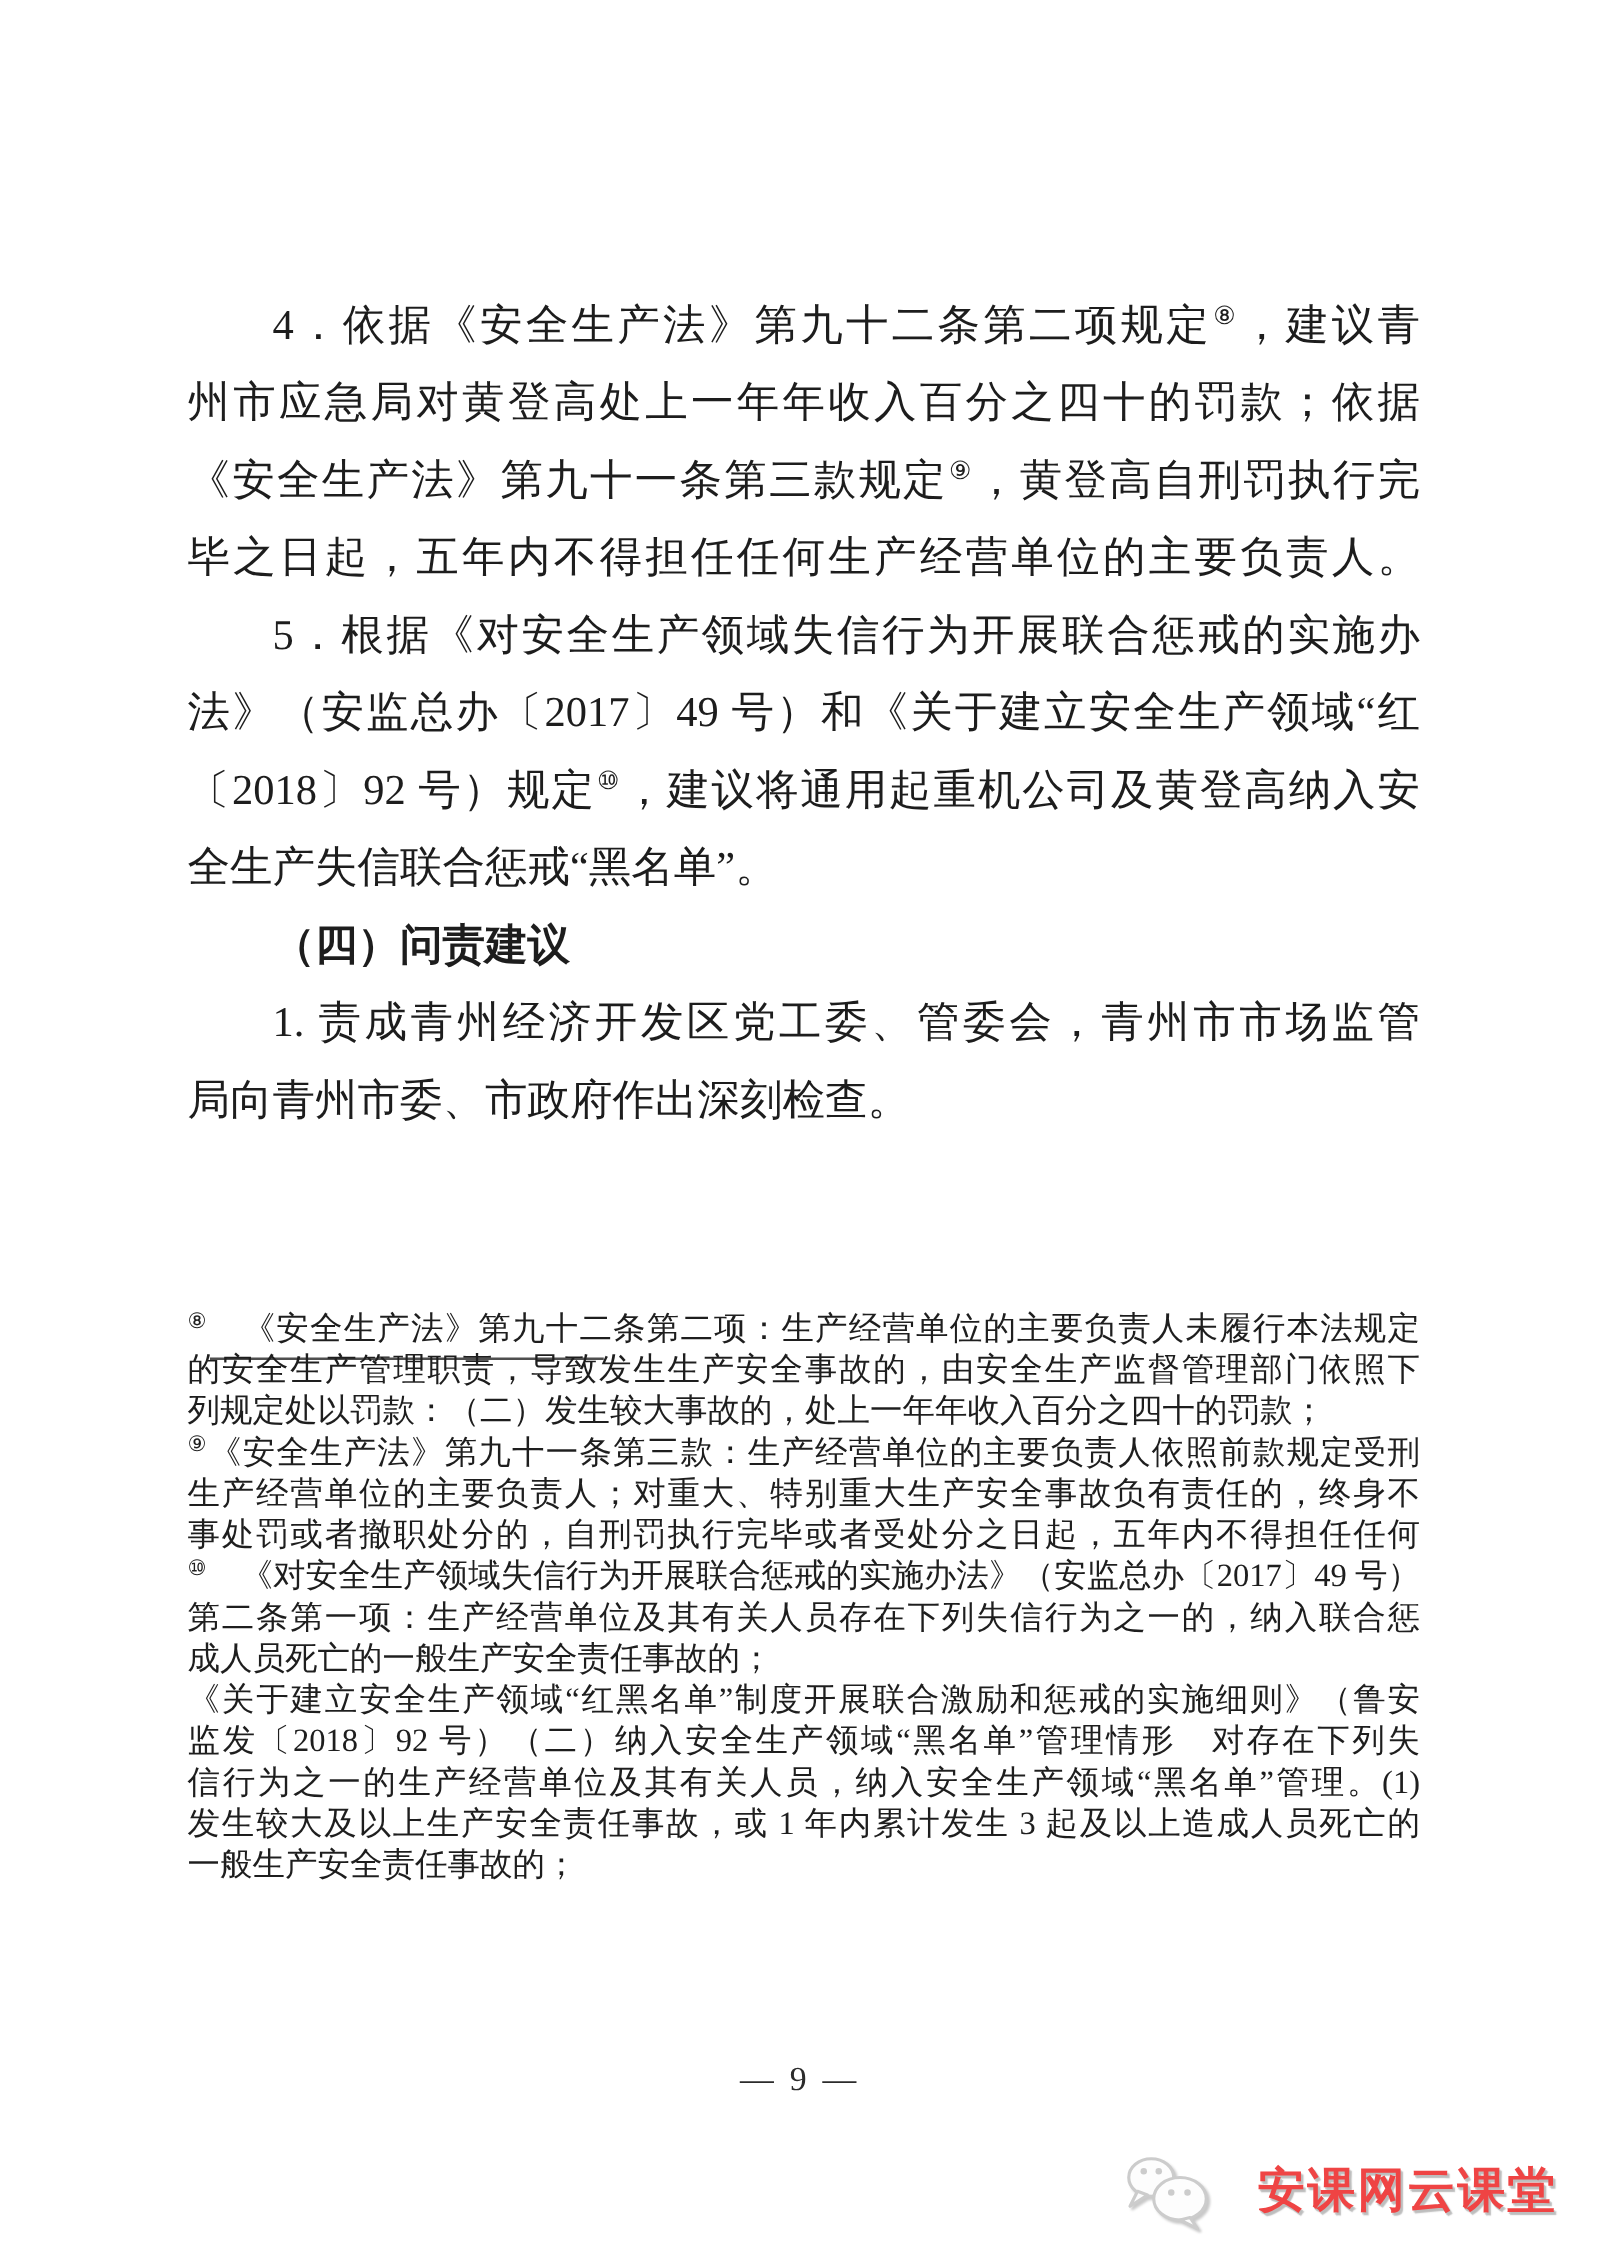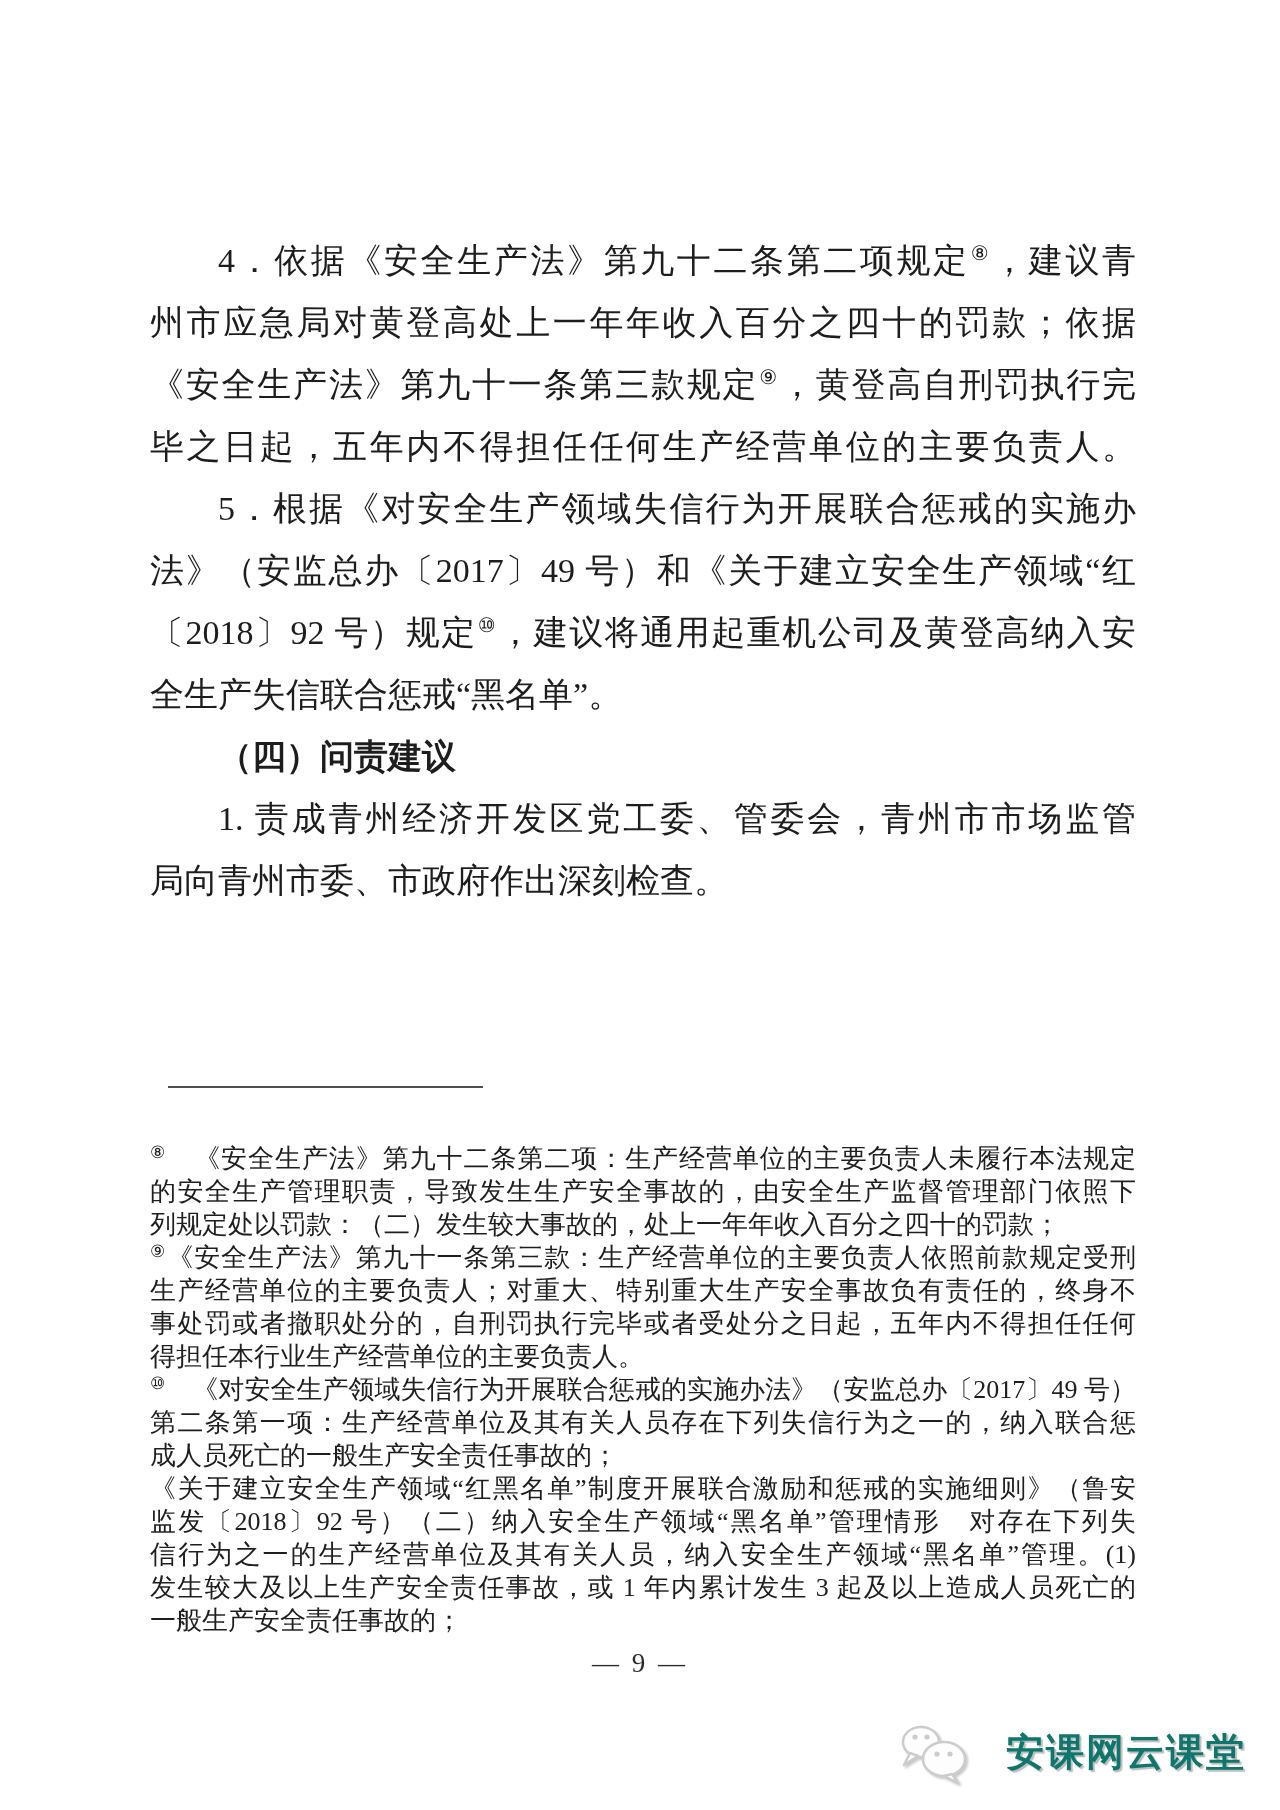--- a/index.html
+++ b/index.html
@@ -39,21 +39,21 @@
     position: absolute;
     left: 168px;
     top: 1086px;
     width: 315px;
     height: 0;
     border-top: 2px solid #4f4f4f;
   }
   .fn-block {
     position: absolute;
     left: 150px;
-    top: 1142px;
+    top: 1046px;
     width: 986px;
   }
   .fn-block .tline {
     height: 33px;
     line-height: 33px;
     font-size: 26px;
     text-align: justify;
     white-space: nowrap;
     color: #1e1e1e;
   }
@@ -80,21 +80,21 @@
     display: flex;
     align-items: center;
     gap: 6px;
   }
   .wm-icon { filter: drop-shadow(2px 2px 1px #c9c9c9); }
   .wm-text {
     font-family: "Liberation Sans", sans-serif;
     font-size: 38px;
     font-weight: bold;
     letter-spacing: 2px;
-    color: #0f766e;
+    color: #ef4444;
     text-shadow: 2px 2px 1px #bdbdbd, 1px 1px 0 #d6d6d6;
     margin-left: 24px;
   }
 </style>
 </head>
 <body>
 
 <div class="page">
 
   <div class="body-block">
@@ -113,21 +113,20 @@
 
   <div class="fnsep"></div>
 
   <div class="fn-block">
       <div class="tline full"><span class="fnmark">⑧</span><span>　《安全生产法》第九十二条第二项：生产经营单位的主要负责人未履行本法规定</span></div>
       <div class="tline full"><span>的安全生产管理职责，导致发生生产安全事故的，由安全生产监督管理部门依照下</span></div>
       <div class="tline"><span>列规定处以罚款：（二）发生较大事故的，处上一年年收入百分之四十的罚款；</span></div>
       <div class="tline full"><span class="fnmark">⑨</span><span>《安全生产法》第九十一条第三款：生产经营单位的主要负责人依照前款规定受刑</span></div>
       <div class="tline full"><span>生产经营单位的主要负责人；对重大、特别重大生产安全事故负有责任的，终身不</span></div>
       <div class="tline full"><span>事处罚或者撤职处分的，自刑罚执行完毕或者受处分之日起，五年内不得担任任何</span></div>
-      <div class="tline"><span>得担任本行业生产经营单位的主要负责人。</span></div>
       <div class="tline full"><span class="fnmark">⑩</span><span>　《对安全生产领域失信行为开展联合惩戒的实施办法》（安监总办〔2017〕49 号）</span></div>
       <div class="tline full"><span>第二条第一项：生产经营单位及其有关人员存在下列失信行为之一的，纳入联合惩</span></div>
       <div class="tline"><span>成人员死亡的一般生产安全责任事故的；</span></div>
       <div class="tline full"><span>《关于建立安全生产领域“红黑名单”制度开展联合激励和惩戒的实施细则》（鲁安</span></div>
       <div class="tline full"><span>监发〔2018〕92 号）（二）纳入安全生产领域“黑名单”管理情形　对存在下列失</span></div>
       <div class="tline full"><span>信行为之一的生产经营单位及其有关人员，纳入安全生产领域“黑名单”管理。(1)</span></div>
       <div class="tline full"><span>发生较大及以上生产安全责任事故，或 1 年内累计发生 3 起及以上造成人员死亡的</span></div>
       <div class="tline"><span>一般生产安全责任事故的；</span></div>
     </div>
 

